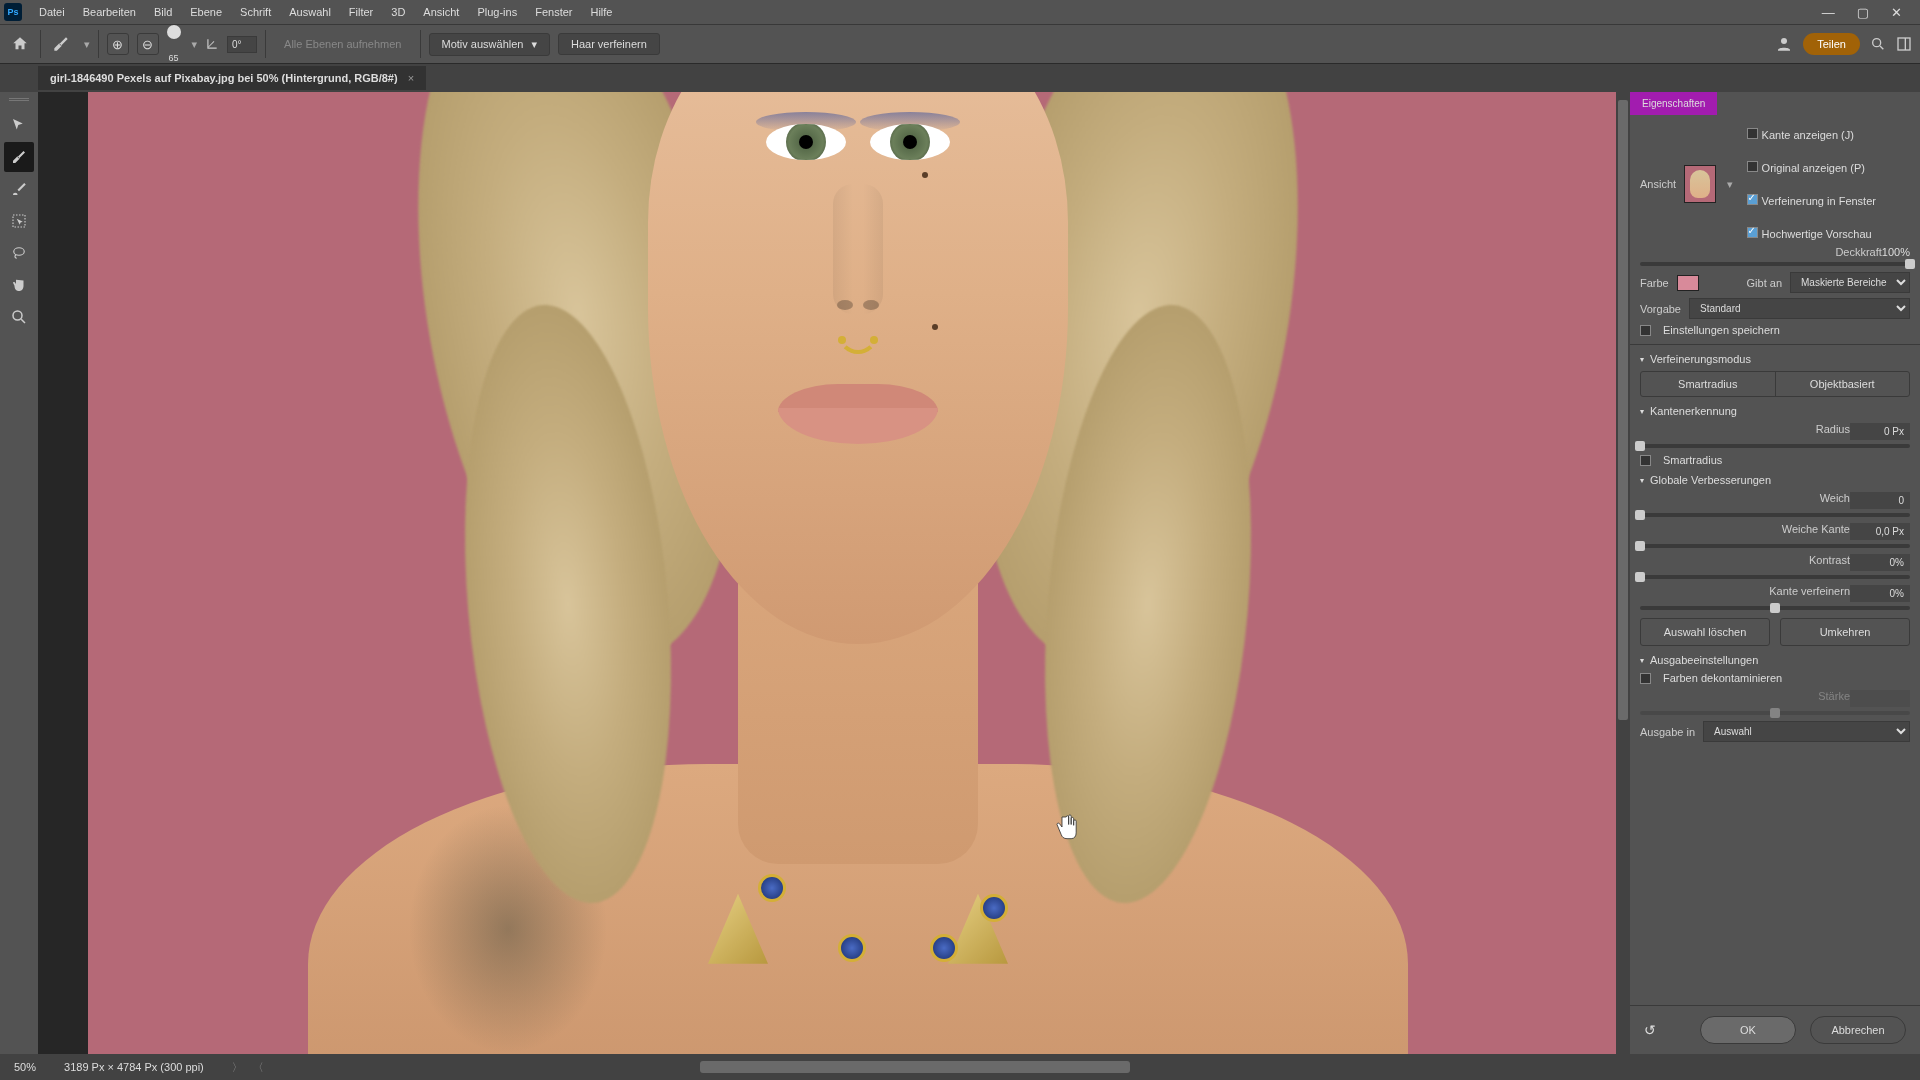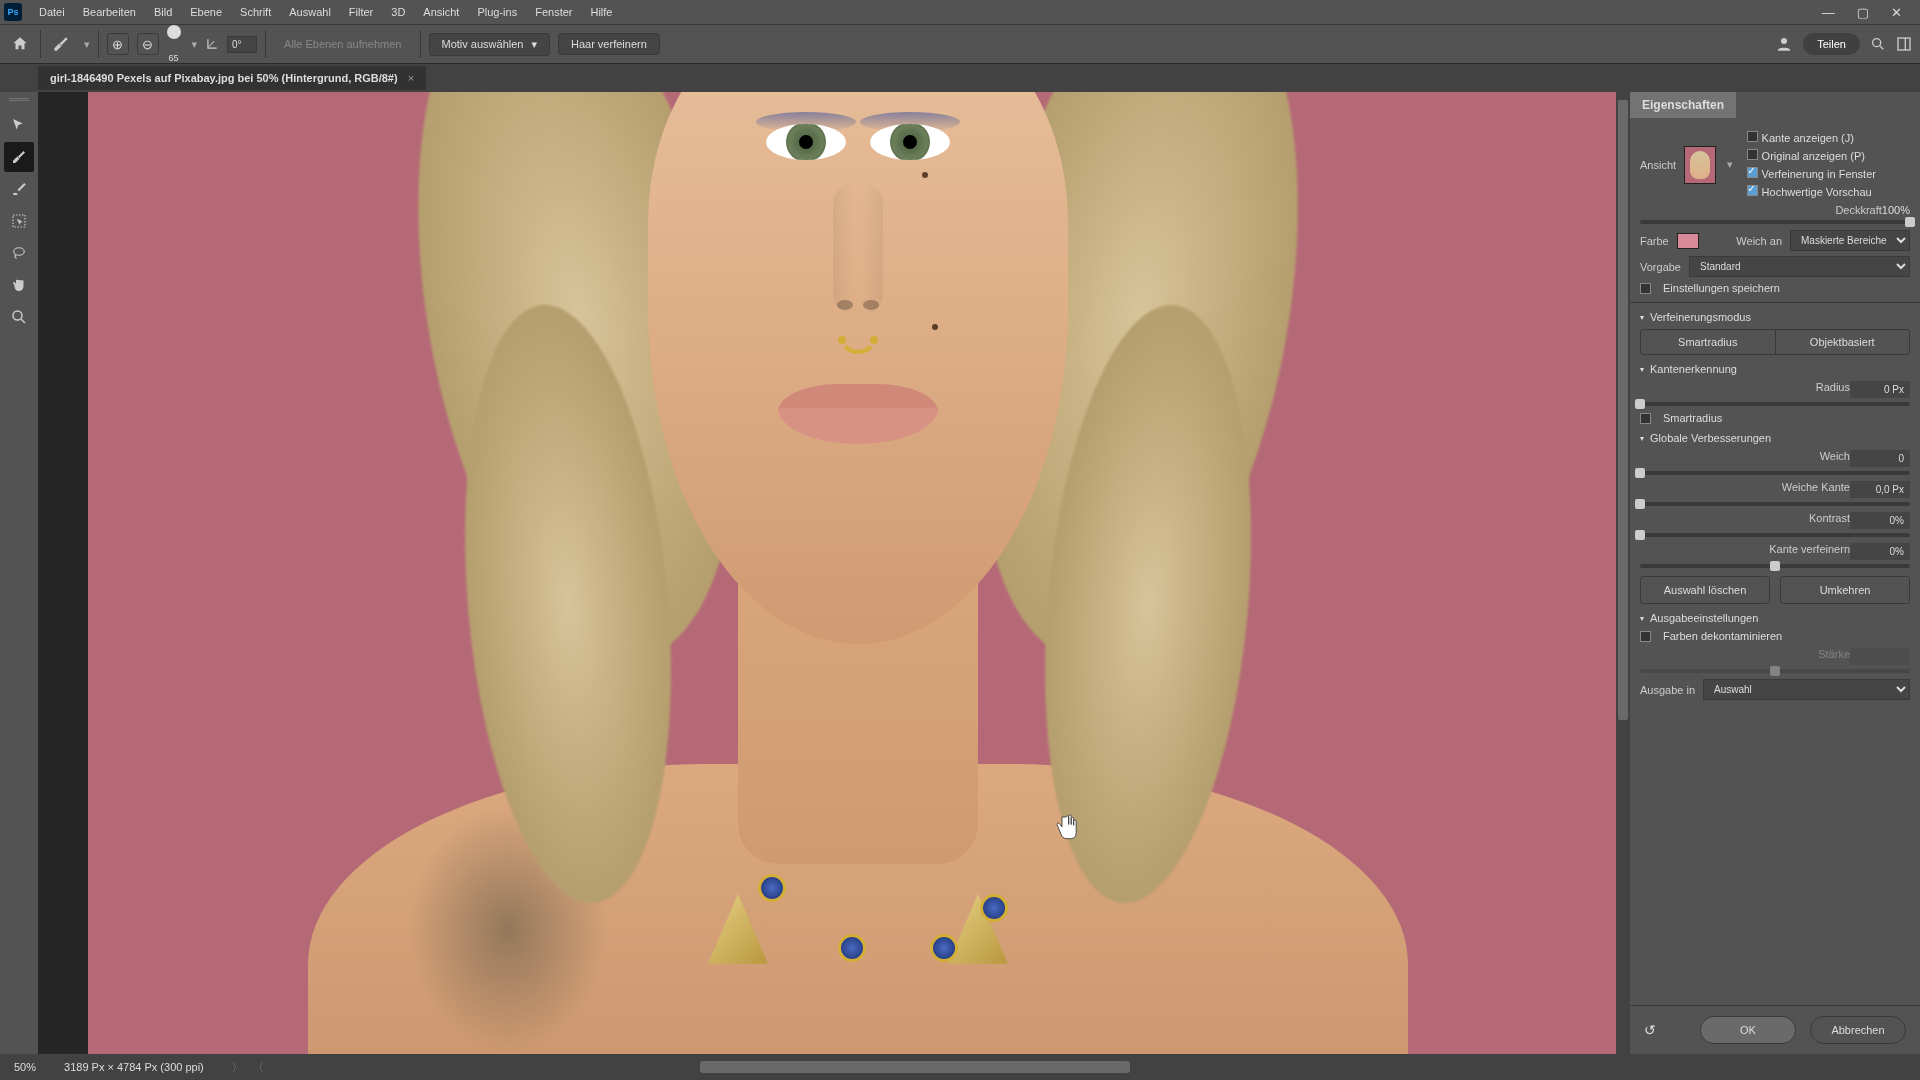--- a/index.html
+++ b/index.html
@@ -15,21 +15,21 @@
 .vsep{width:1px;height:28px;background:#3a3a3a}
 .brush-preview{width:24px;height:24px;display:flex;align-items:center;justify-content:center}
 .brush-circle{width:14px;height:14px;border-radius:50%;background:#ddd}
 .opt-icon{width:22px;height:22px;border:1px solid #3a3a3a;border-radius:3px;display:flex;align-items:center;justify-content:center;cursor:pointer;font-size:13px}
 .brush-size{font-size:9px;margin-top:14px}
 .angle-input{width:30px;background:#454545;border:1px solid #3a3a3a;padding:2px 4px;font-size:10px}
 .opt-text{padding:4px 10px;color:#888}
 .opt-btn{padding:4px 12px;background:#454545;border:1px solid #3a3a3a;border-radius:3px;cursor:pointer}
 .opt-btn.dd{display:flex;align-items:center;gap:8px}
 .right-icons{margin-left:auto;display:flex;align-items:center;gap:10px}
-.share-btn{background:#404040;padding:5px 14px;border-radius:14px;cursor:pointer;color:#fff;font-size:11px}
+.share-btn{background:#a16207;padding:5px 14px;border-radius:14px;cursor:pointer;color:#fff;font-size:11px}
 .tab-row{height:28px;background:#424242;display:flex;align-items:center;padding-left:38px}
 .doc-tab{background:#323232;padding:6px 12px;font-size:10px;display:flex;align-items:center;gap:10px;font-weight:bold}
 .doc-tab .close{color:#999;cursor:pointer;font-weight:normal}
 .main-area{display:flex;height:calc(1080px - 24px - 40px - 28px - 26px)}
 .toolbar{width:38px;background:#535353;display:flex;flex-direction:column;align-items:center;padding-top:6px;gap:2px}
 .toolbar .grab{height:6px;width:20px;display:flex;flex-direction:column;gap:1px;margin-bottom:4px}
 .toolbar .grab div{height:1px;background:#777}
 .tool{width:30px;height:30px;display:flex;align-items:center;justify-content:center;cursor:pointer;border-radius:2px;position:relative}
 .tool.active{background:#1a1a1a}
 .tool svg{width:18px;height:18px}
@@ -73,33 +73,33 @@
 .gem{position:absolute;width:28px;height:28px;background:radial-gradient(circle,#4a6bc4,#1a2f6e);border-radius:50%;border:3px solid #d4af37}
 .gem.g1{left:100px;top:40px}
 .gem.g2{left:180px;top:100px}
 .gem.g3{right:100px;top:100px}
 .gem.g4{right:50px;top:60px}
 .tattoo{position:absolute;left:0;top:800px;width:200px;height:250px;background:radial-gradient(ellipse,rgba(50,60,50,0.4),transparent 70%)}
 .hand-cursor{position:absolute;left:1015px;top:720px;width:28px;height:30px;pointer-events:none;z-index:50}
 .scrollbar-v{width:14px;background:#424242;position:relative}
 .scrollbar-v .thumb{position:absolute;left:2px;width:10px;background:#6a6a6a;border-radius:2px;top:8px;height:620px}
 .props-panel{width:290px;background:#535353;display:flex;flex-direction:column;overflow:hidden}
-.panel-tab{background:#737373;padding:6px 12px;font-size:12px;display:inline-block;font-weight:bold}
+.panel-tab{background:#a21caf;padding:6px 12px;font-size:10px;display:inline-block;font-weight:normal}
 .panel-body{flex:1;padding:8px 10px;overflow-y:auto;font-size:10px}
 .panel-body::-webkit-scrollbar{width:12px}
 .panel-body::-webkit-scrollbar-thumb{background:#6a6a6a}
 .prow{display:flex;align-items:center;margin:5px 0;gap:8px}
 .plabel{color:#ccc}
 .thumb-preview{width:32px;height:38px;background:#b56977;border:1px solid #222;display:flex;align-items:center;justify-content:center;position:relative}
 .thumb-preview::after{content:'';position:absolute;width:20px;height:28px;background:linear-gradient(#d8c49a,#dfb088);border-radius:10px 10px 8px 8px}
 .dd-arrow{margin-left:3px;color:#aaa;cursor:pointer}
 .chk{width:11px;height:11px;border:1px solid #888;background:#333;display:inline-block;position:relative;margin-right:4px}
 .chk.on{background:#5a9fd4}
 .chk.on::after{content:'✓';position:absolute;left:0;top:-3px;font-size:10px;color:#fff}
-.chkcol{display:flex;flex-direction:column;gap:5px;margin-left:6px}
+.chkcol{display:flex;flex-direction:column;gap:20px;margin-left:6px}
 .pinput{background:#454545;border:none;padding:3px 6px;width:60px;text-align:right;font-size:10px;color:#ddd}
 .pselect{background:#454545;border:1px solid #3a3a3a;padding:3px 6px;font-size:10px;color:#ddd;flex:1}
 .divider{height:1px;background:#3a3a3a;margin:8px -10px}
 .section-hdr{display:flex;align-items:center;gap:6px;cursor:pointer;margin:8px 0 6px}
 .section-hdr .caret{font-size:8px}
 .seg-btns{display:flex;border:1px solid #3a3a3a;border-radius:3px;margin:6px 0}
 .seg-btns div{flex:1;text-align:center;padding:6px;cursor:pointer}
 .seg-btns div:first-child{border-right:1px solid #3a3a3a}
 .slider-row{margin:6px 0}
 .slider-top{display:flex;justify-content:flex-end;margin-bottom:4px}
@@ -328,21 +328,21 @@
           <span>100%</span>
         </div>
         <div class="slider-track">
             <div class="slider-handle" style="left:100%"></div>
           </div>
       </div>
 
       <div class="prow">
         <span class="plabel">Farbe</span>
         <div class="swatch"></div>
-        <span style="margin-left:auto" class="plabel">Weich an</span>
+        <span style="margin-left:auto" class="plabel">Gibt an</span>
         <select class="pselect" style="flex:0 0 120px"><option>Maskierte Bereiche</option></select>
       </div>
 
       <div class="prow">
         <span class="plabel">Vorgabe</span>
         <select class="pselect"><option>Standard</option></select>
       </div>
 
       <label class="prow">
           <span class="chk"></span>

